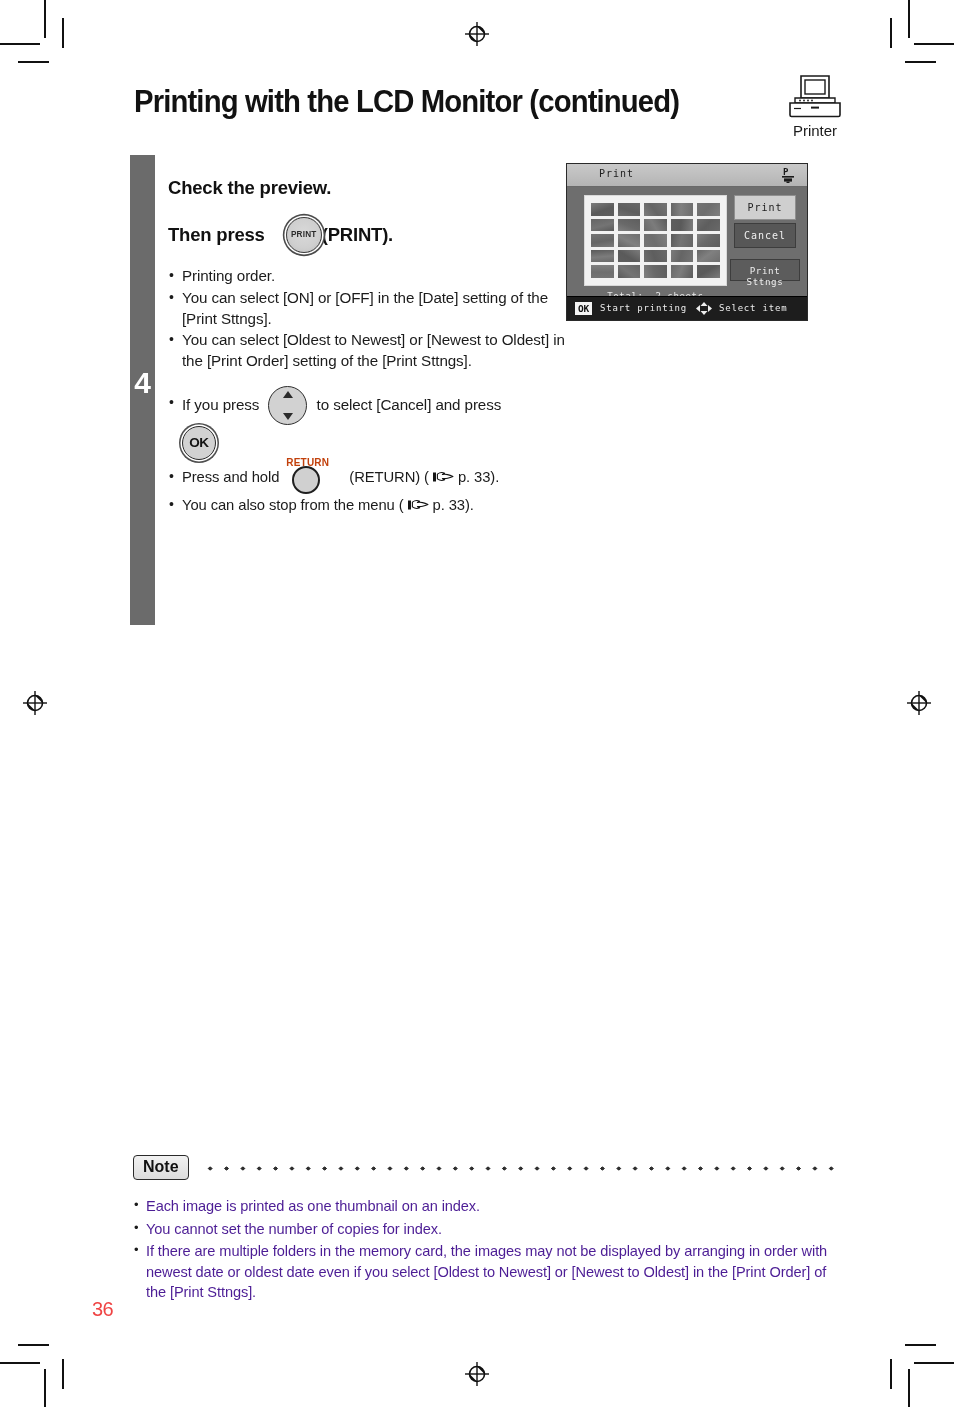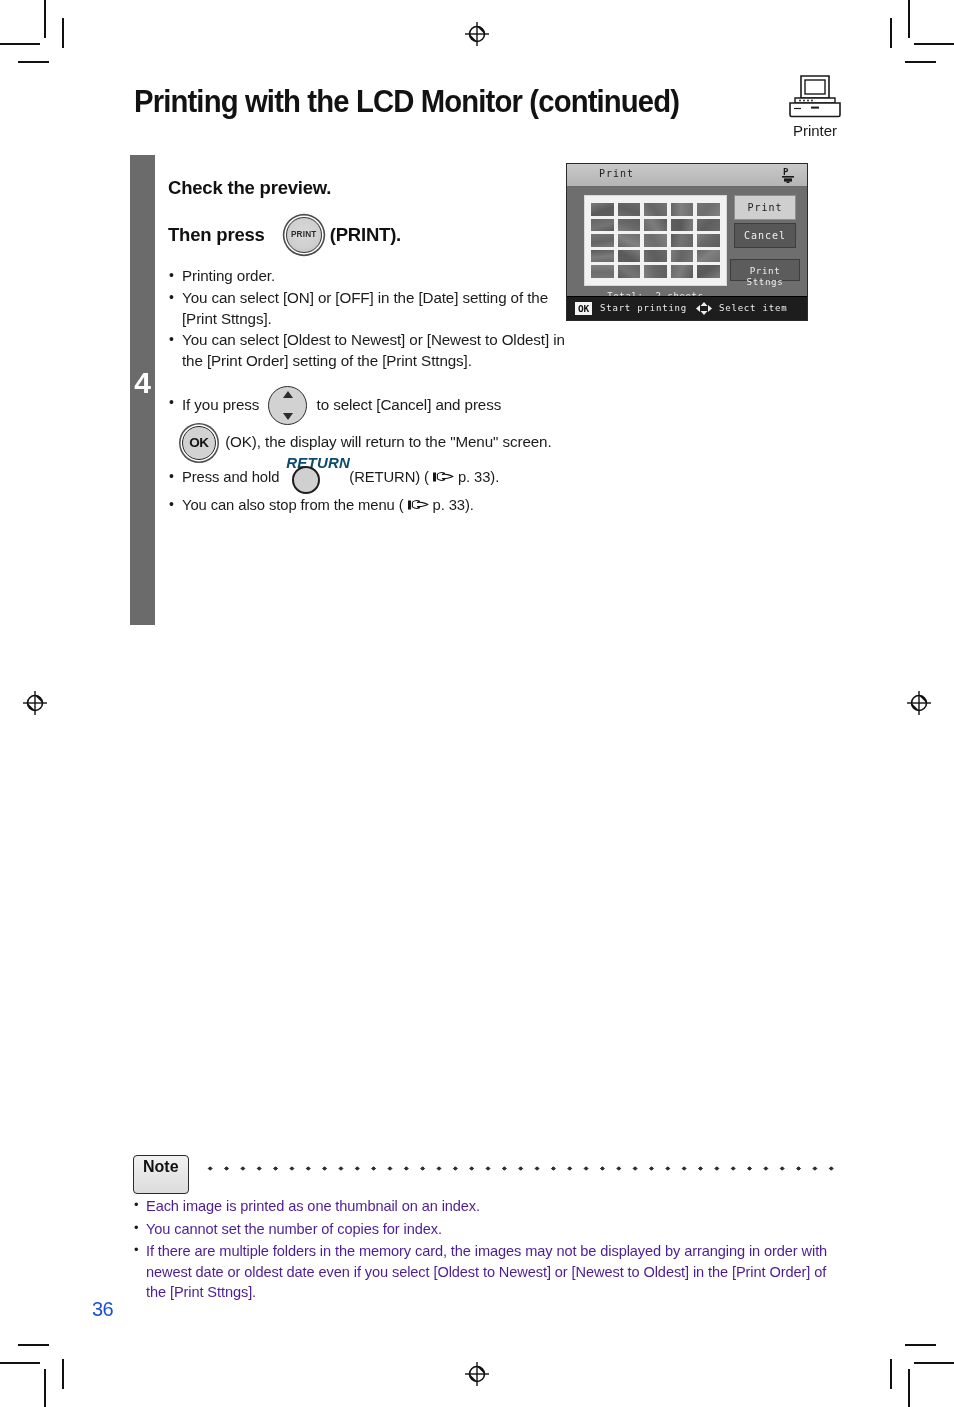--- a/index.html
+++ b/index.html
@@ -47,21 +47,21 @@
   }
   #step-body{position:absolute;left:38px;top:0;width:400px;}
 
   .h-bold{
     font-size:18.5px;font-weight:bold;color:#111;line-height:26px;
     letter-spacing:-0.2px;
   }
   #head1{margin-top:20px;}
   #head2{margin-top:16px;display:flex;align-items:center;gap:0;}
   #head2 .t1{margin-right:21px;}
-  #head2 .t2{margin-left:8px;}
+  #head2 .t2{margin-left:0;}
 
   ul.bullets{list-style:none;margin:0;padding:0;}
   ul.bullets li{
     position:relative;padding-left:14px;
     font-size:15.2px;line-height:20.8px;color:#1b1b1b;margin-top:1px;
     letter-spacing:-0.1px;
   }
   ul.bullets li:before{
     content:"•";position:absolute;left:1px;top:-1px;font-size:14px;color:#1b1b1b;
   }
@@ -112,22 +112,22 @@
   }
   .btn-ok span{
     position:absolute;left:0;right:0;top:50%;transform:translateY(-50%);
     text-align:center;font-size:13.5px;font-weight:bold;color:#141414;
     letter-spacing:-0.4px;
   }
   .btn-return-wrap{
     display:inline-block;position:relative;width:62px;height:30px;vertical-align:middle;
   }
   .btn-return-wrap .lbl{
-    position:absolute;left:3px;top:-15px;font-size:15px;font-weight:bold;
-    color:#0c4a6e;letter-spacing:0.2px;white-space:nowrap;font-style:italic;
+    position:absolute;left:3px;top:-15px;font-size:10px;font-weight:bold;
+    color:#c2410c;letter-spacing:0.2px;white-space:nowrap;
   }
   .btn-return{
     position:absolute;left:9px;top:3px;
     width:24px;height:24px;border-radius:50%;
     background:#d0d0d0;border:2.2px solid #1f1f1f;
   }
   .hand{
     display:inline-block;vertical-align:-2px;width:21px;height:14px;
   }
 
@@ -192,40 +192,40 @@
   #lcd-arrows{position:absolute;left:124px;top:4px;width:26px;height:15px;}
 
   
   #note-block{position:absolute;left:133px;top:1155px;width:706px;}
   #note-head-row{position:relative;height:27px;}
   #note-badge{
     position:absolute;left:0;top:0;
     border:1.4px solid #2a2a2a;border-radius:4px;
     background:linear-gradient(#f1f1f1,#dcdcdc);
     font-size:16px;font-weight:bold;color:#111;
-    padding:1px 9px 16px;line-height:20px;
+    padding:1px 9px 2px;line-height:20px;
   }
   #note-dots{
     position:absolute;left:69px;top:11px;right:0;height:5px;
     background-image:radial-gradient(circle,#2f2f2f 1.9px,transparent 2.1px);
     background-size:16.35px 5px;background-repeat:repeat-x;
   }
   ul#note-list{list-style:none;margin:14px 0 0;padding:0;}
   ul#note-list li{
     position:relative;padding-left:13px;
     font-size:14.6px;line-height:20.6px;color:#4c1d95;margin-top:2px;
     letter-spacing:-0.1px;
   }
   ul#note-list li:before{
     content:"•";position:absolute;left:1px;top:-1px;font-size:13px;color:#1b1b1b;
   }
 
   #page-number{
     position:absolute;left:92px;top:1298px;
-    font-size:20px;color:#1d4ed8;font-weight:normal;letter-spacing:-0.5px;
+    font-size:20px;color:#ef4444;font-weight:normal;letter-spacing:-0.5px;
   }
 </style>
 </head>
 <body>
 
 <div class="cropmark" style="left:44px;top:0;width:1.6px;height:38px;"></div>
 <div class="cropmark" style="left:0;top:43px;width:40px;height:1.6px;"></div>
 <div class="cropmark" style="left:62px;top:18px;width:1.6px;height:30px;"></div>
 <div class="cropmark" style="left:18px;top:61px;width:31px;height:1.6px;"></div>
 
@@ -330,21 +330,20 @@
         <span>If you press</span>
         <span class="btn-dpad inline" style="margin:0 5px;">
           <span class="tri up"></span>
           <span class="tri dn"></span>
         </span>
         <span>to select [Cancel] and press</span>
         <br>
         <span class="btn-ok inline" style="margin-right:5px;">
           <span>OK</span>
         </span>
-        <span style="line-height:21px;">(OK), the display will return to the "Menu" screen.</span>
       </li>
     </ul>
 
 
     <ul class="bullets" id="list-stop">
       <li style="line-height:30px;">
         <span>Press and hold</span>
         <span class="btn-return-wrap">
           <span class="lbl">RETURN</span>
           <span class="btn-return"></span>

